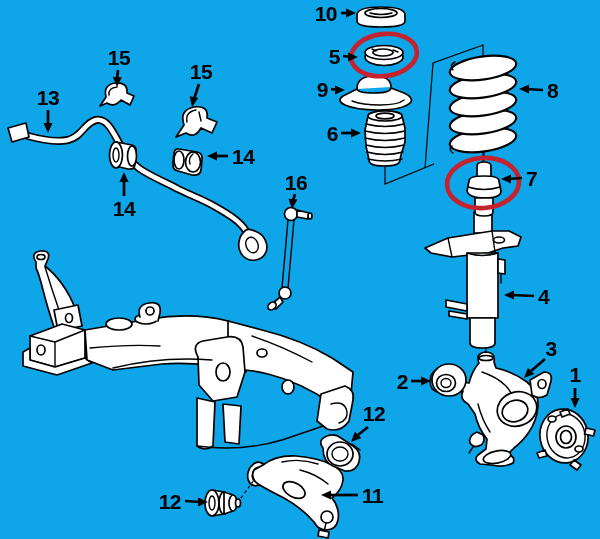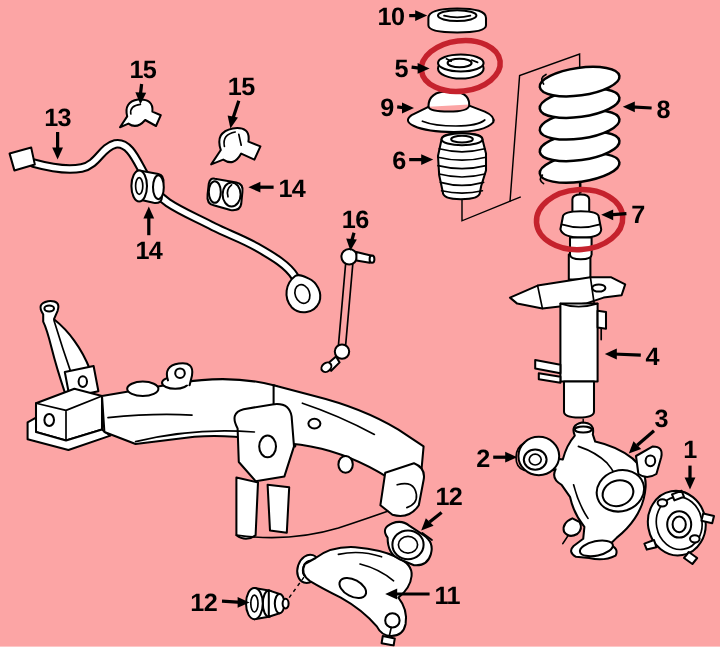--- a/index.html
+++ b/index.html
@@ -1,17 +1,17 @@
 <!DOCTYPE html>
 <html><head>
 <meta charset="utf-8">
 <title>Exploded parts diagram recreation</title>
 <style>
   html,body{margin:0;padding:0;background:#fff;}
-  .stage{position:relative;width:600px;height:539px;background:#fca5a5;overflow:hidden;}
+  .stage{position:relative;width:600px;height:539px;background:#0ea5e9;overflow:hidden;}
   svg{display:block;}
   .p{fill:#fff;stroke:#000;stroke-width:1.7;stroke-linejoin:round;stroke-linecap:round;}
   .n{fill:none;stroke:#000;stroke-width:1.4;stroke-linejoin:round;stroke-linecap:round;}
   .t{fill:none;stroke:#000;stroke-width:1.2;}
   .sp{fill:#fff;stroke:#000;stroke-width:2.1;}
   .bar-outer{fill:none;stroke:#000;stroke-width:8;stroke-linecap:round;}
   .bar-inner{fill:none;stroke:#fff;stroke-width:4.6;stroke-linecap:round;}
   .cl{stroke:#000;stroke-width:2.7;fill:none;}
   .hd{fill:#000;stroke:none;}
   .hl{fill:none;stroke-width:4.6;}

